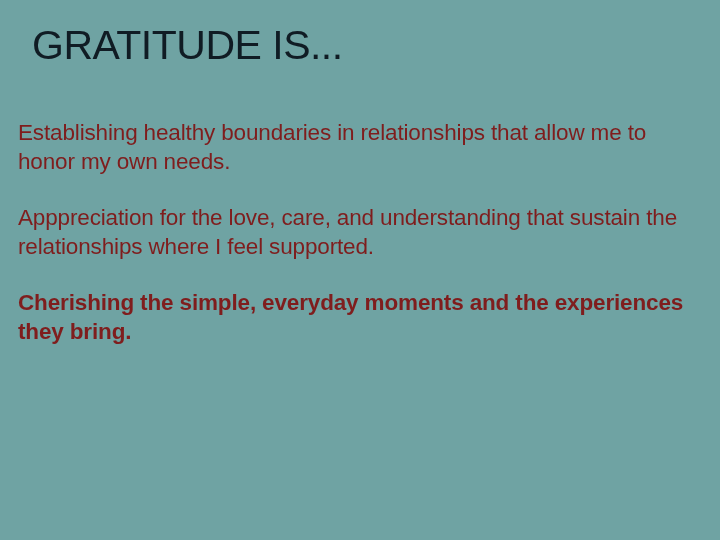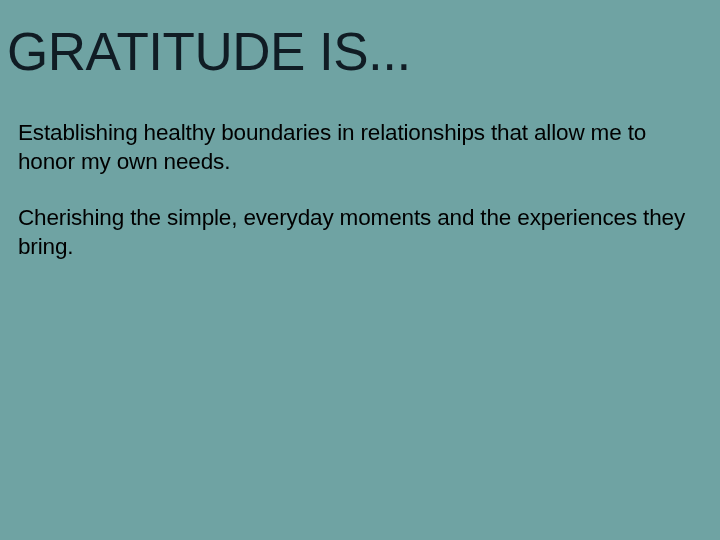--- a/index.html
+++ b/index.html
@@ -16,53 +16,55 @@
   .poster {
     position: relative;
     box-sizing: border-box;
     width: 720px;
     height: 540px;
     background: #6fa3a3;
     padding: 0;
   }
   .poster-title {
     position: absolute;
-    left: 7px;
+    left: 32px;
     top: 24px;
     margin: 0;
-    font-size: 53px;
+    font-size: 41px;
     font-weight: 400;
     letter-spacing: -0.5px;
     line-height: 1.05;
     color: #101c24;
     white-space: nowrap;
   }
   .poster-body {
     position: absolute;
     left: 18px;
     top: 118px;
     width: 684px;
   }
   .statement {
     margin: 0 0 27px 0;
     font-size: 22.5px;
     font-weight: 400;
     line-height: 29px;
     letter-spacing: -0.15px;
-    color: #000000;
+    color: #7f1d1d;
   }
   .statement:last-child {
     margin-bottom: 0;
+    font-weight: bold;
   }
 </style>
 </head>
 <body>
 
 <div class="poster">
 
   <h1 class="poster-title">GRATITUDE IS...</h1>
 
   <div class="poster-body">
     <p class="statement">Establishing healthy boundaries in relationships that allow me to honor my own needs.</p>
+    <p class="statement">Apppreciation for the love, care, and understanding that sustain the relationships where I feel supported.</p>
     <p class="statement">Cherishing the simple, everyday moments and the experiences they bring.</p>
   </div>
 
 </div>
 
 </body></html>

